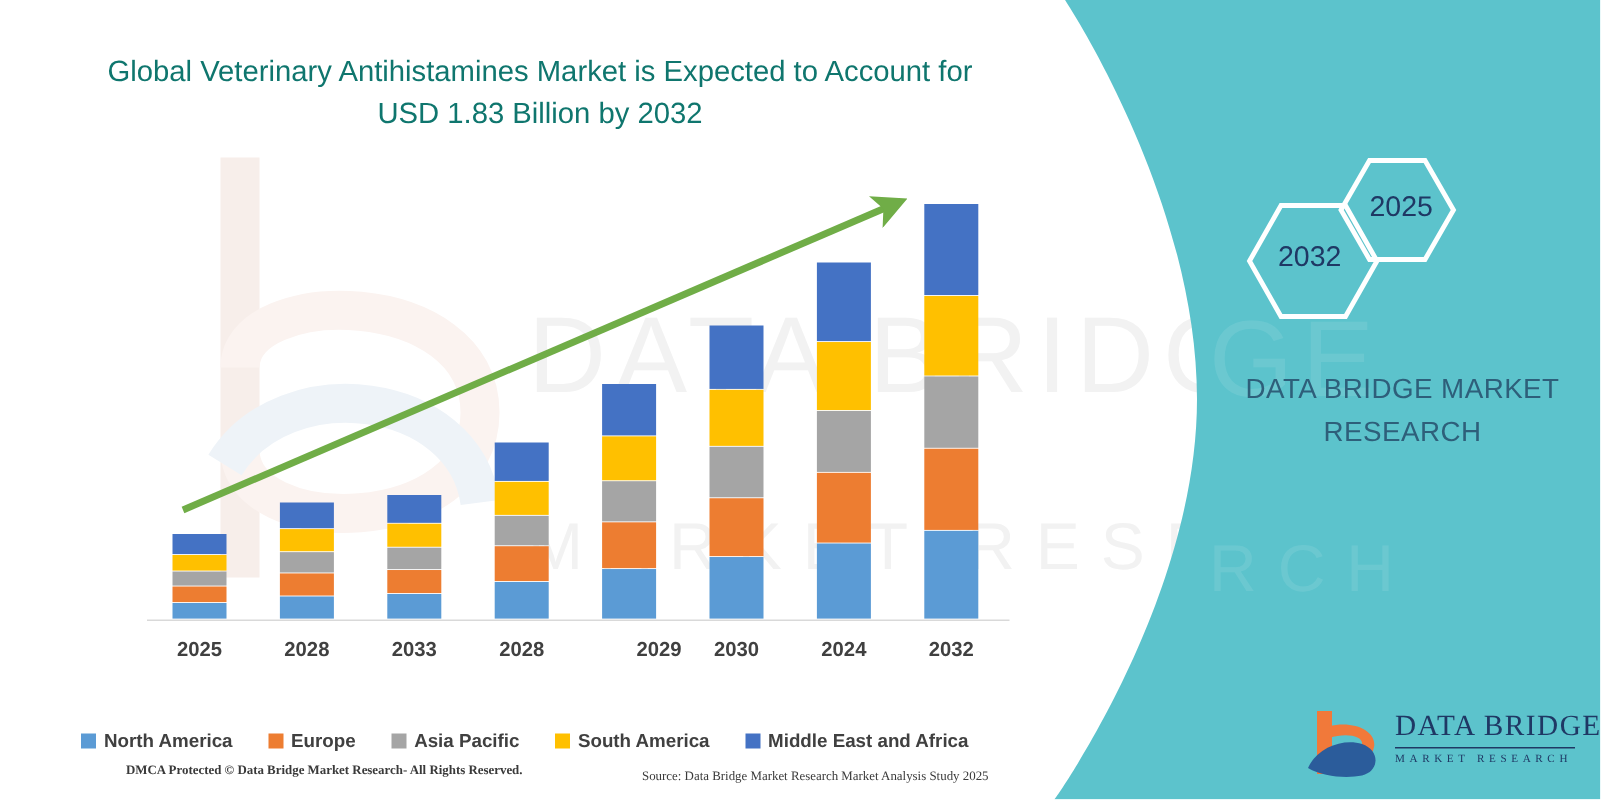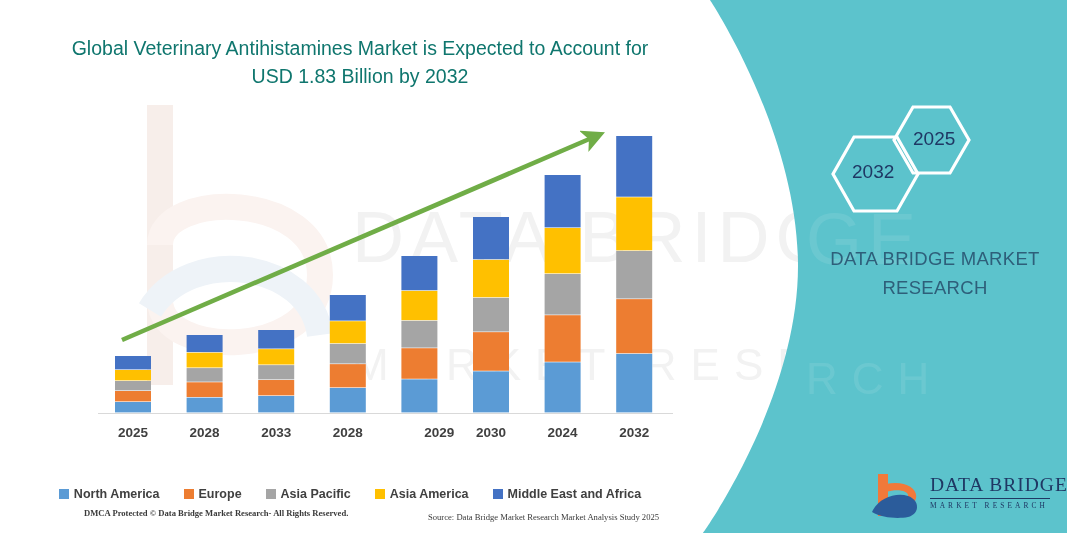--- a/index.html
+++ b/index.html
@@ -182,21 +182,21 @@
       <div class="lg-item">
         <span class="lg-sw" style="background: rgb(237, 125, 49);"></span>
         <span class="lg-tx">Europe</span>
       </div>
       <div class="lg-item">
         <span class="lg-sw" style="background: rgb(165, 165, 165);"></span>
         <span class="lg-tx">Asia Pacific</span>
       </div>
       <div class="lg-item">
         <span class="lg-sw" style="background: rgb(255, 192, 0);"></span>
-        <span class="lg-tx">Asia America</span>
+        <span class="lg-tx">South America</span>
       </div>
       <div class="lg-item">
         <span class="lg-sw" style="background: rgb(68, 114, 196);"></span>
         <span class="lg-tx">Middle East and Africa</span>
       </div>
     </div>
 
   <div class="footer">
     <div class="f-left">DMCA Protected © Data Bridge Market Research-  All Rights Reserved.</div>
     <div class="f-right">Source: Data Bridge Market Research  Market Analysis Study 2025</div>

